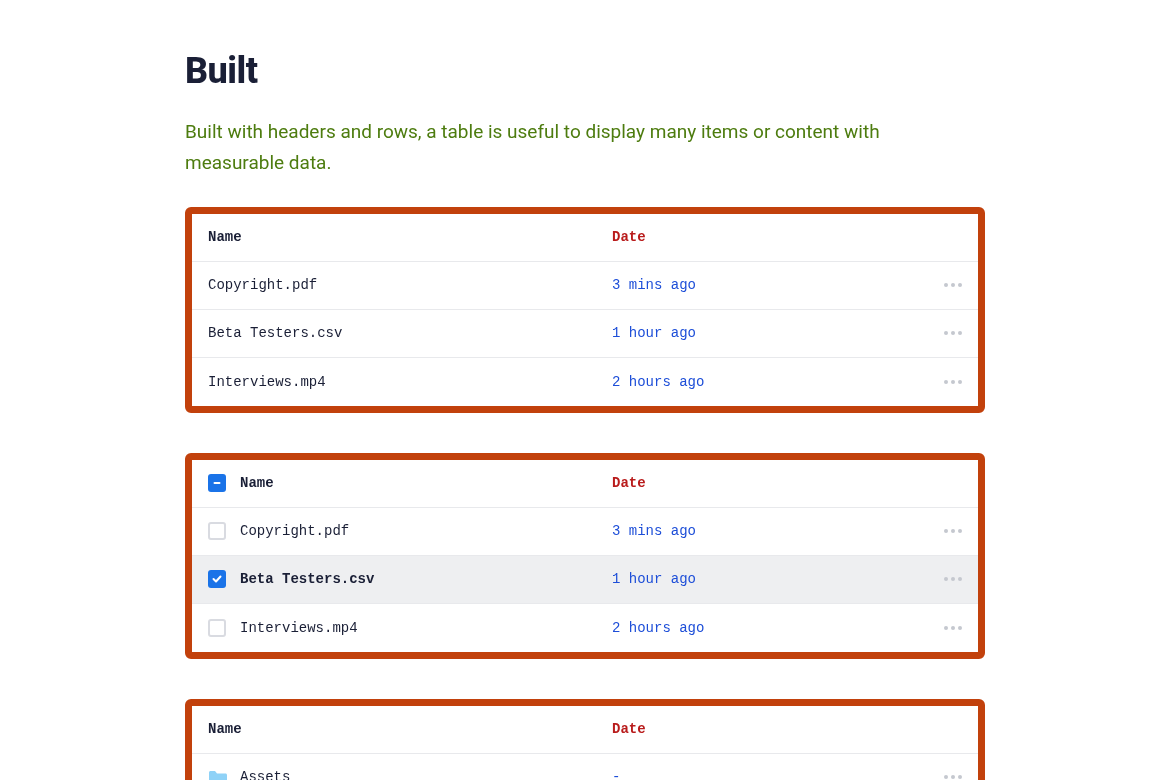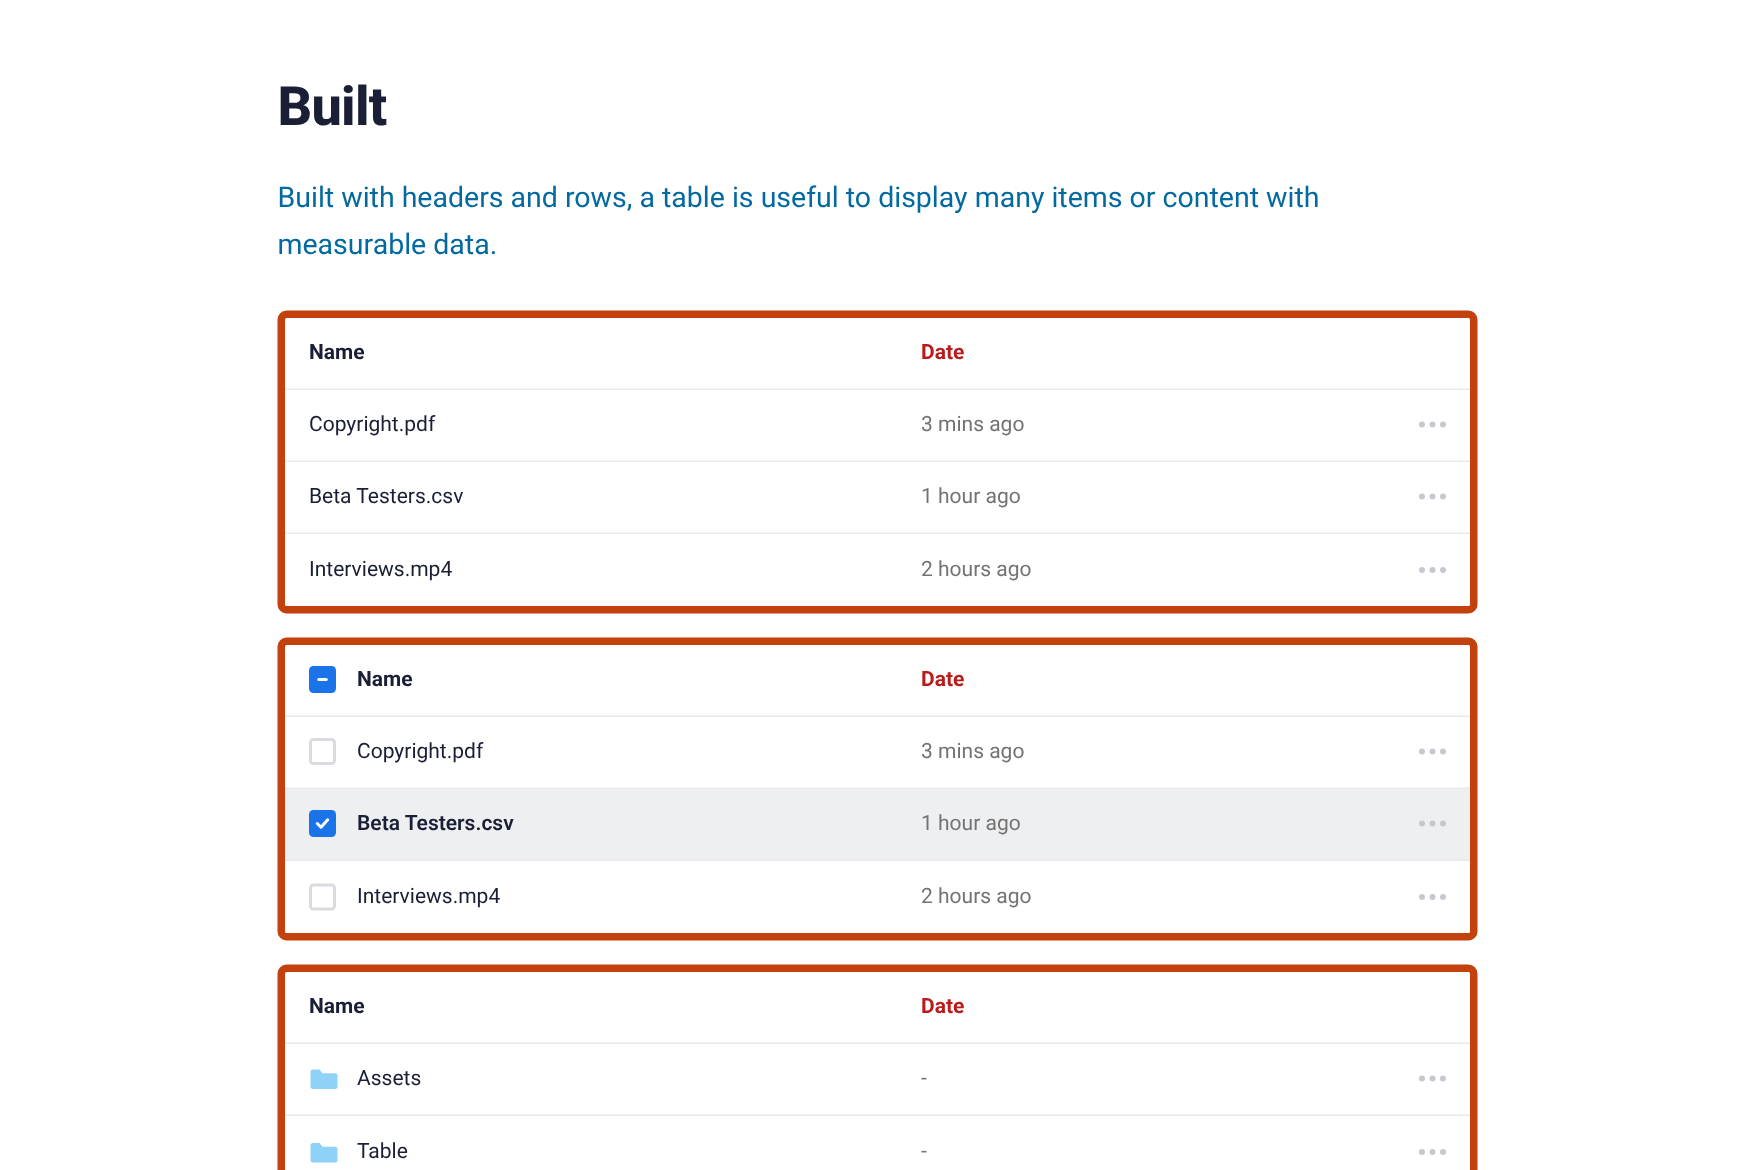--- a/index.html
+++ b/index.html
@@ -14,31 +14,32 @@
     h1.page-title {
       font-size: 36px;
       font-weight: 800;
       color: #1a1f36;
       margin-bottom: 24px;
       letter-spacing: -0.5px;
     }
     p.page-desc {
       font-size: 19px;
       line-height: 1.65;
-      color: #0369a1;
+      color: #4d7c0f;
       margin-bottom: 28px;
       max-width: 720px;
       font-weight: 400;
     }
     .table {
-      border: 5px solid #c2410c;
+      border: 7px solid #c2410c;
       border-radius: 6px;
       overflow: hidden;
-      margin-bottom: 16px;
+      margin-bottom: 40px;
       background: #fff;
+      font-family: Liberation Mono, monospace;
     }
     .row {
       display: flex;
       align-items: center;
       padding: 0 16px;
       height: 48px;
       border-bottom: 1px solid #e8e9ec;
     }
     .row:last-child { border-bottom: none; }
     .row.header {
@@ -71,21 +72,21 @@
     }
     .row.header .col-name { font-weight: 700; }
     .row:not(.header) .col-name { font-weight: 400; }
     .row.selected .col-name { font-weight: 600; }
     .col-date {
       width: 320px;
       flex-shrink: 0;
       font-size: 14px;
     }
     .row.header .col-date { color: #b91c1c; font-weight:700; }
-    .row:not(.header) .col-date { color: #737373; font-weight: 400; }
+    .row:not(.header) .col-date { color: #1d4ed8; font-weight: 400; }
     .col-actions {
       width: 30px;
       flex-shrink: 0;
       display: flex;
       align-items: center;
       justify-content: flex-end;
     }
     
     .cbox {
       width: 18px;

